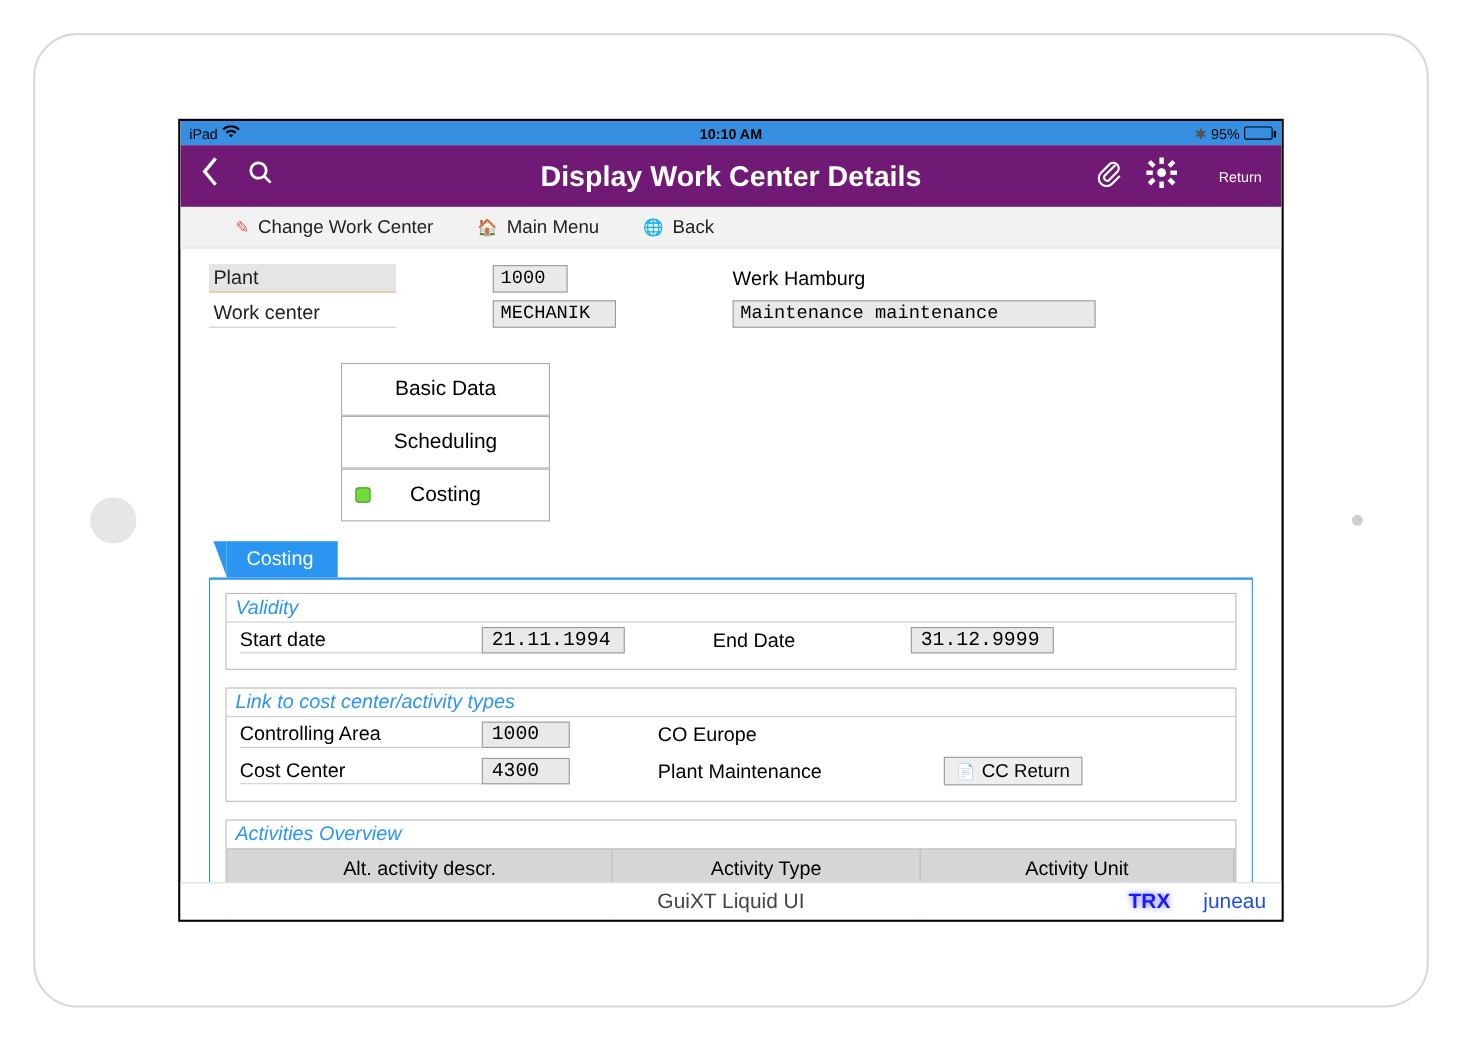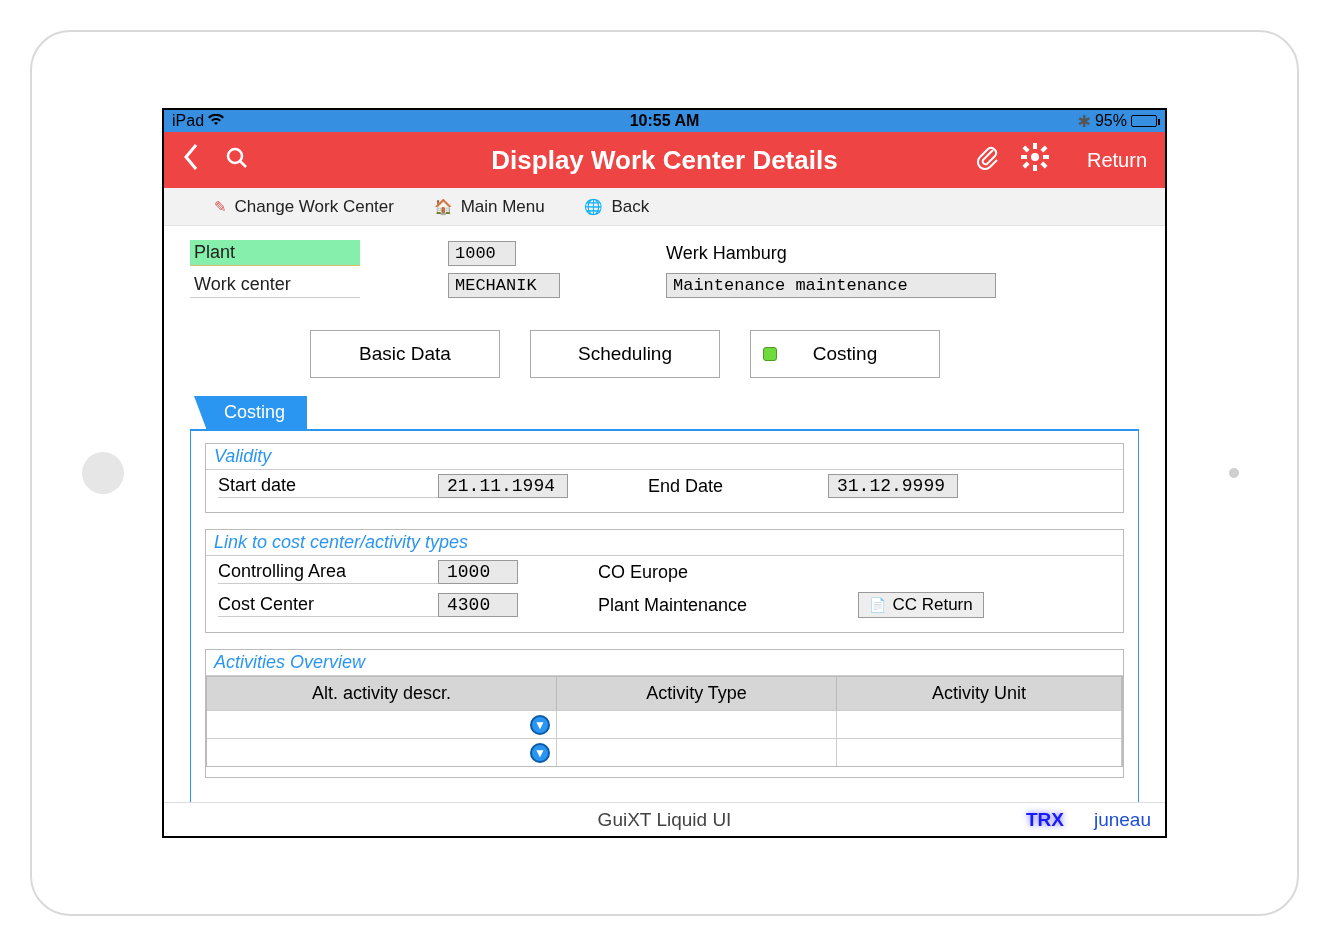--- a/index.html
+++ b/index.html
@@ -40,73 +40,73 @@
     top: 76px; left: 130px; right: 130px; bottom: 76px;
     border: 2px solid #000;
     background: #fff;
     overflow: hidden;
   }
   
   .status-bar {
     background: #368fe0;
     height: 22px;
     color: #000;
-    font-size: 16px;
+    font-size: 13px;
     display: flex;
     align-items: center;
     padding: 0 8px;
     position: relative;
     text-align: center;
   }
   .status-bar .left { display:flex; align-items:center; gap:4px; }
   .status-bar .center { position:absolute; left:50%; transform:translateX(-50%); font-weight:600; }
   .status-bar .right { margin-left:auto; display:flex; align-items:center; gap:4px; }
   .battery{ display:inline-block; width:26px; height:12px; border:1.5px solid #000; border-radius:2px; position:relative; }
   .battery::after{content:"";position:absolute;right:-4px;top:3px;width:2px;height:6px;background:#000;}
   .battery .fill{background:#000;height:100%;width:95%;}
   
   .nav-header {
-    background: #ef4444;
+    background: #701a75;
     height: 56px;
     display:flex;
     align-items:center;
     color:#fff;
     padding:0 18px;
     position:relative;
   }
   .nav-header .back-chevron{ font-size:30px; font-weight:200; margin-right:28px; cursor:pointer;}
   .nav-header .search-ic{ font-size:20px; cursor:pointer;}
   .nav-header .title{ position:absolute; left:50%; transform:translateX(-50%); font-size:26px; font-weight:600;}
   .nav-header .right-group{ margin-left:auto; display:flex; align-items:center; gap:22px; font-size:22px;}
-  .nav-header .return-txt{ font-size:20px; font-weight:400;margin-left:16px;}
+  .nav-header .return-txt{ font-size:13px; font-weight:400;margin-left:16px;}
   
   .toolbar {
     background:#f2f2f2;
     border-bottom:1px solid #e3e3e3;
     height:38px;
     display:flex;
     align-items:center;
     gap:40px;
     padding-left:50px;
     font-size:17px;
     color:#222;
   }
   .toolbar .tb-item{ display:flex; align-items:center; gap:8px; cursor:pointer;}
   
   .content{ padding:14px 26px 0 26px; position:relative; }
   .field-row{ display:flex; align-items:center; margin-bottom:6px; }
   .field-label{ width:170px; font-size:18px; color:#222; border-bottom:1px solid #ccc; padding:2px 4px; }
-  .field-label.hi{ background:#86efac; border-bottom:1px solid #d9c170;}
+  .field-label.hi{ background:#e5e5e5; border-bottom:1px solid #d9c170;}
   .input-box{ font-family:"Courier New",monospace; font-size:17px; background:#e9e9e9; border:1px solid #999; padding:2px 6px;}
   .plant-val{ width:68px; }
   .wc-val{ width:112px; }
   .plain-text{ font-size:18px; margin-left:60px; }
   .desc-box{ font-family:"Courier New",monospace; font-size:17px; background:#e9e9e9; border:1px solid #999; padding:2px 6px; width:330px; margin-left:0;}
   
-  .big-btns{ display:flex; gap:30px; margin:32px 0 18px 120px; }
+  .big-btns{ display:flex; margin:32px 0 18px 120px;flex-direction:column; }
   .big-btn{ border:1px solid #aaa; background:#fff; width:190px; height:48px; display:flex; align-items:center; justify-content:center; font-size:19px; cursor:pointer; position:relative;}
   .big-btn .dot{ position:absolute; left:12px; width:14px;height:14px; background:#6fda3c; border-radius:3px; border:1px solid #4d9a2a;}
   
   .tab-strip{ margin-left:16px; }
   .tab-active{ display:inline-block; background:#2b95f2; color:#fff; padding:6px 22px 6px 18px; font-size:18px; font-weight:500; position:relative;}
   .tab-active::before{content:"";position:absolute;left:-12px;top:0;border-right:12px solid #2b95f2;border-top:0;border-bottom:32px solid transparent;width:0;height:0;}
   
   .panel{ border:1px solid #2b95f2; border-top:2px solid #2b95f2; margin:0 0 0 0; padding:12px 14px 0 14px; height:426px; overflow:hidden;}
   .group{ border:1px solid #bbb; margin-bottom:16px; padding-bottom:10px;}
   .group-title{ color:#2b95f2; font-style:italic; font-size:18px; padding:2px 8px; border-bottom:1px solid #ccc;}
@@ -146,21 +146,21 @@
 
     <div class="status-bar">
       <div class="left">
         <span>iPad</span>
         <span>
           <svg width="16" height="12" viewBox="0 0 16 12">
               <path d="M8 11 L6 9 A3 3 0 0 1 10 9 Z M3 6 A7 7 0 0 1 13 6 L11.5 7.5 A5 5 0 0 0 4.5 7.5 Z M0 3 A11 11 0 0 1 16 3 L14.5 4.5 A9 9 0 0 0 1.5 4.5 Z" fill="#000"></path>
             </svg>
         </span>
       </div>
-      <div class="center">10:55 AM</div>
+      <div class="center">10:10 AM</div>
       <div class="right">
         <span style="color:#555;">✱</span>
         <span>95%</span>
         <span class="battery"><span class="fill"></span></span>
       </div>
     </div>
 
     <div class="nav-header">
       <span class="back-chevron">
         <svg class="chevron-svg" width="16" height="28" viewBox="0 0 16 28">

